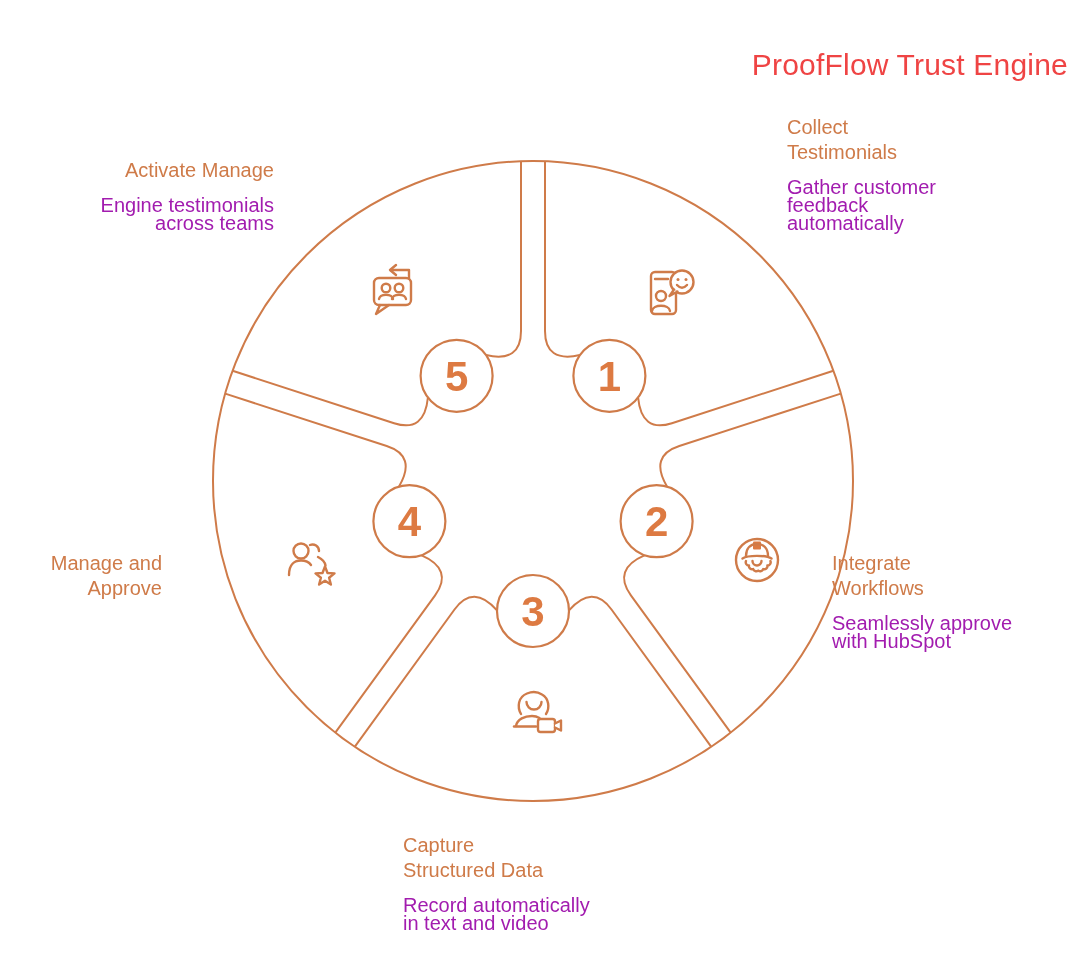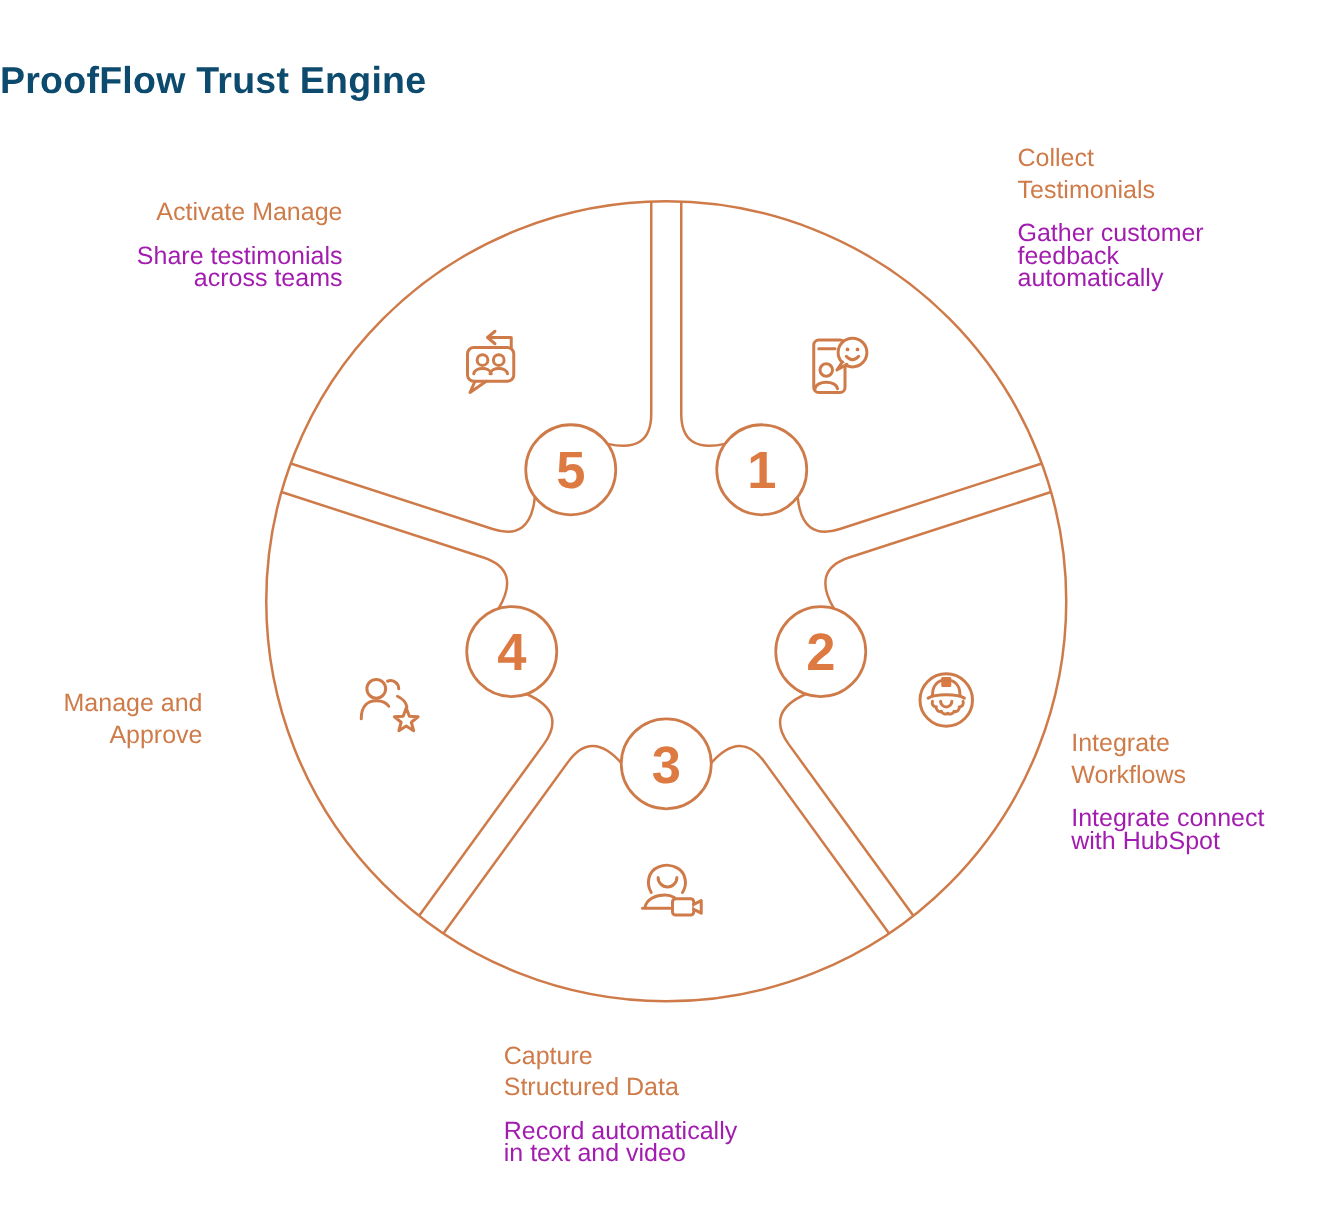--- a/index.html
+++ b/index.html
@@ -2,21 +2,21 @@
 <html><head>
 <meta charset="utf-8">
 <style>
   html,body { margin:0; padding:0; background:#ffffff; }
   .canvas {
     position:relative; width:1068px; height:974px; background:#ffffff;
     font-family:"Liberation Sans", sans-serif; overflow:hidden;
   }
   .page-title {
     position:absolute; top:48px; left:0; width:100%;
-    text-align:left; font-size:30px; font-weight:700; color:#0c4a6e;
+    text-align:right; font-size:30px; font-weight:400; color:#ef4444;
     letter-spacing:0.2px; margin:0;
   }
   svg.wheel { position:absolute; left:0; top:0; }
   .wheel-line { fill:none; stroke:#cf7b49; stroke-width:2; }
   .step-circle { fill:#ffffff; stroke:#cf7b49; stroke-width:2.2; }
   .step-number {
     fill:#dd7a42; font-family:"Liberation Sans", sans-serif;
     font-size:42px; font-weight:700; text-anchor:middle;
   }
   .step-label { position:absolute; }
@@ -135,46 +135,46 @@
       <path d="M17,46 L13,55 L26,46"></path>
       <circle cx="23" cy="29" r="4.3"></circle>
       <path d="M16,40 C17,34.5 29,34.5 30,40"></path>
       <circle cx="36" cy="29" r="4.3"></circle>
       <path d="M29,40 C30,34.5 42,34.5 43,40"></path>
       <path d="M46,19 L46,11 L28,11"></path>
       <path d="M33,6 L27,11 L33,16"></path>
     </svg>
   </div>
 
-  <div class="step-label ta-left" style="left:814px; top:115px; width:220px;">
+  <div class="step-label ta-left" style="left:787px; top:115px; width:220px;">
     <h2 class="step-heading">Collect
 Testimonials</h2>
     <p class="step-desc">Gather customer
 feedback
 automatically</p>
   </div>
 
-  <div class="step-label ta-left" style="left:857px; top:551px; width:190px;margin-top:32px;">
+  <div class="step-label ta-left" style="left:832px; top:551px; width:190px;">
     <h2 class="step-heading">Integrate
 Workflows</h2>
-    <p class="step-desc">Integrate connect
+    <p class="step-desc">Seamlessly approve
 with HubSpot</p>
   </div>
 
   <div class="step-label ta-center" style="left:403px; top:833px; width:260px;">
     <h2 class="step-heading">Capture
 Structured Data</h2>
     <p class="step-desc">Record automatically
 in text and video</p>
   </div>
 
   <div class="step-label ta-right" style="right:906px; top:551px; width:190px;">
     <h2 class="step-heading">Manage and
 Approve</h2>
   </div>
 
   <div class="step-label ta-right" style="right:794px; top:158px; width:210px;">
     <h2 class="step-heading">Activate Manage</h2>
-    <p class="step-desc">Share testimonials
+    <p class="step-desc">Engine testimonials
 across teams</p>
   </div>
 
 </div>
 
 </body></html>

